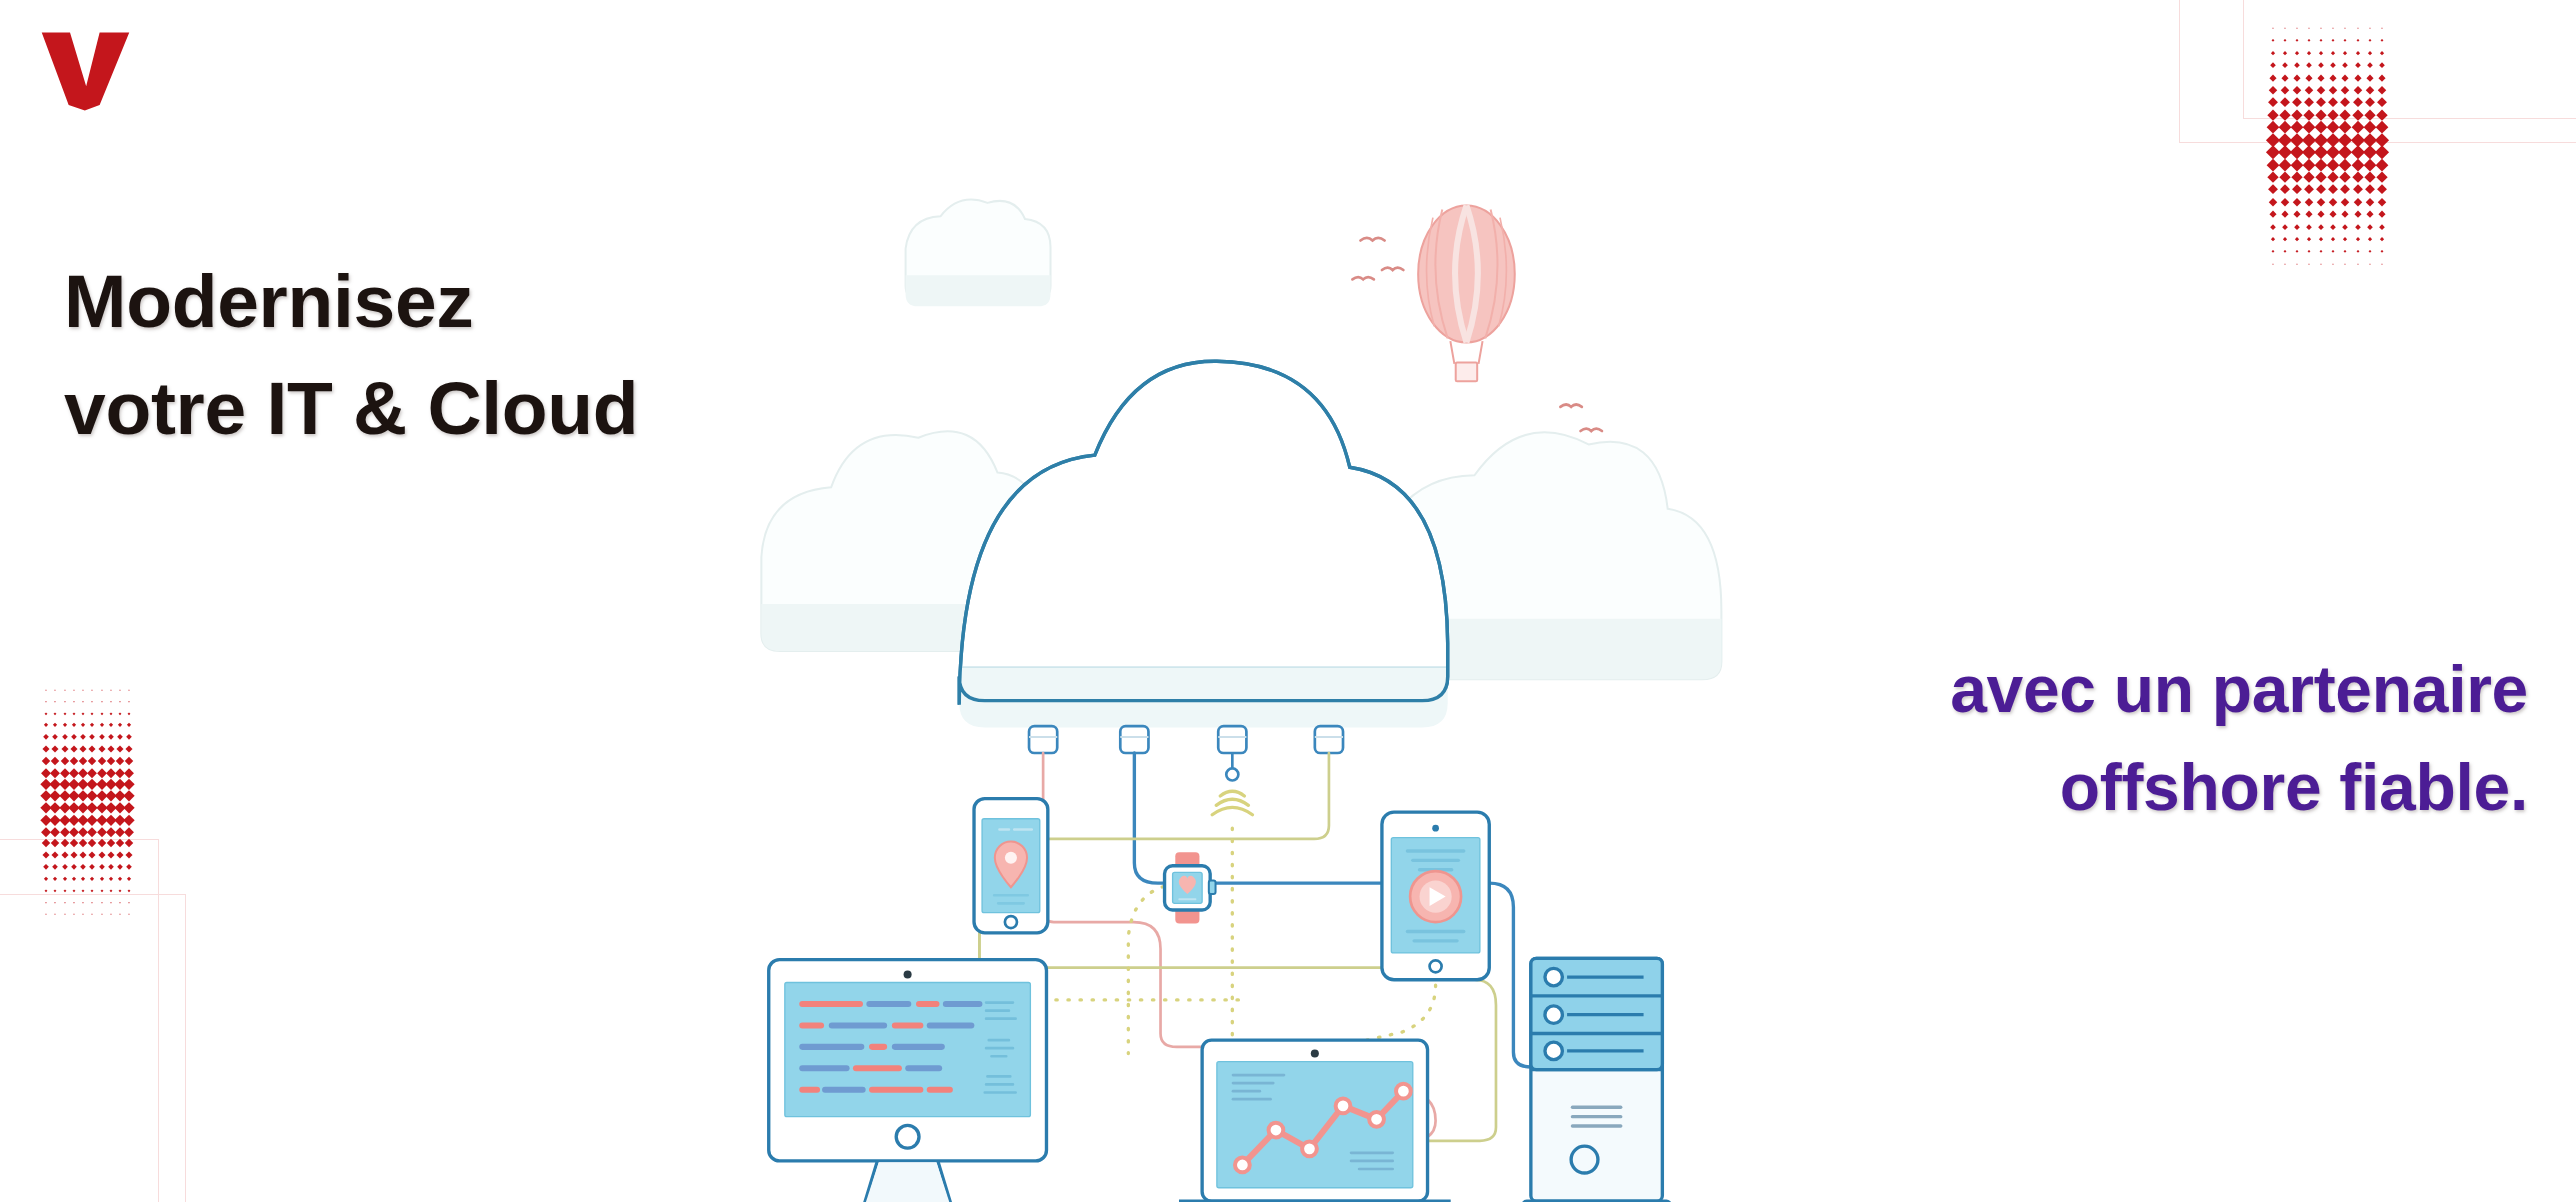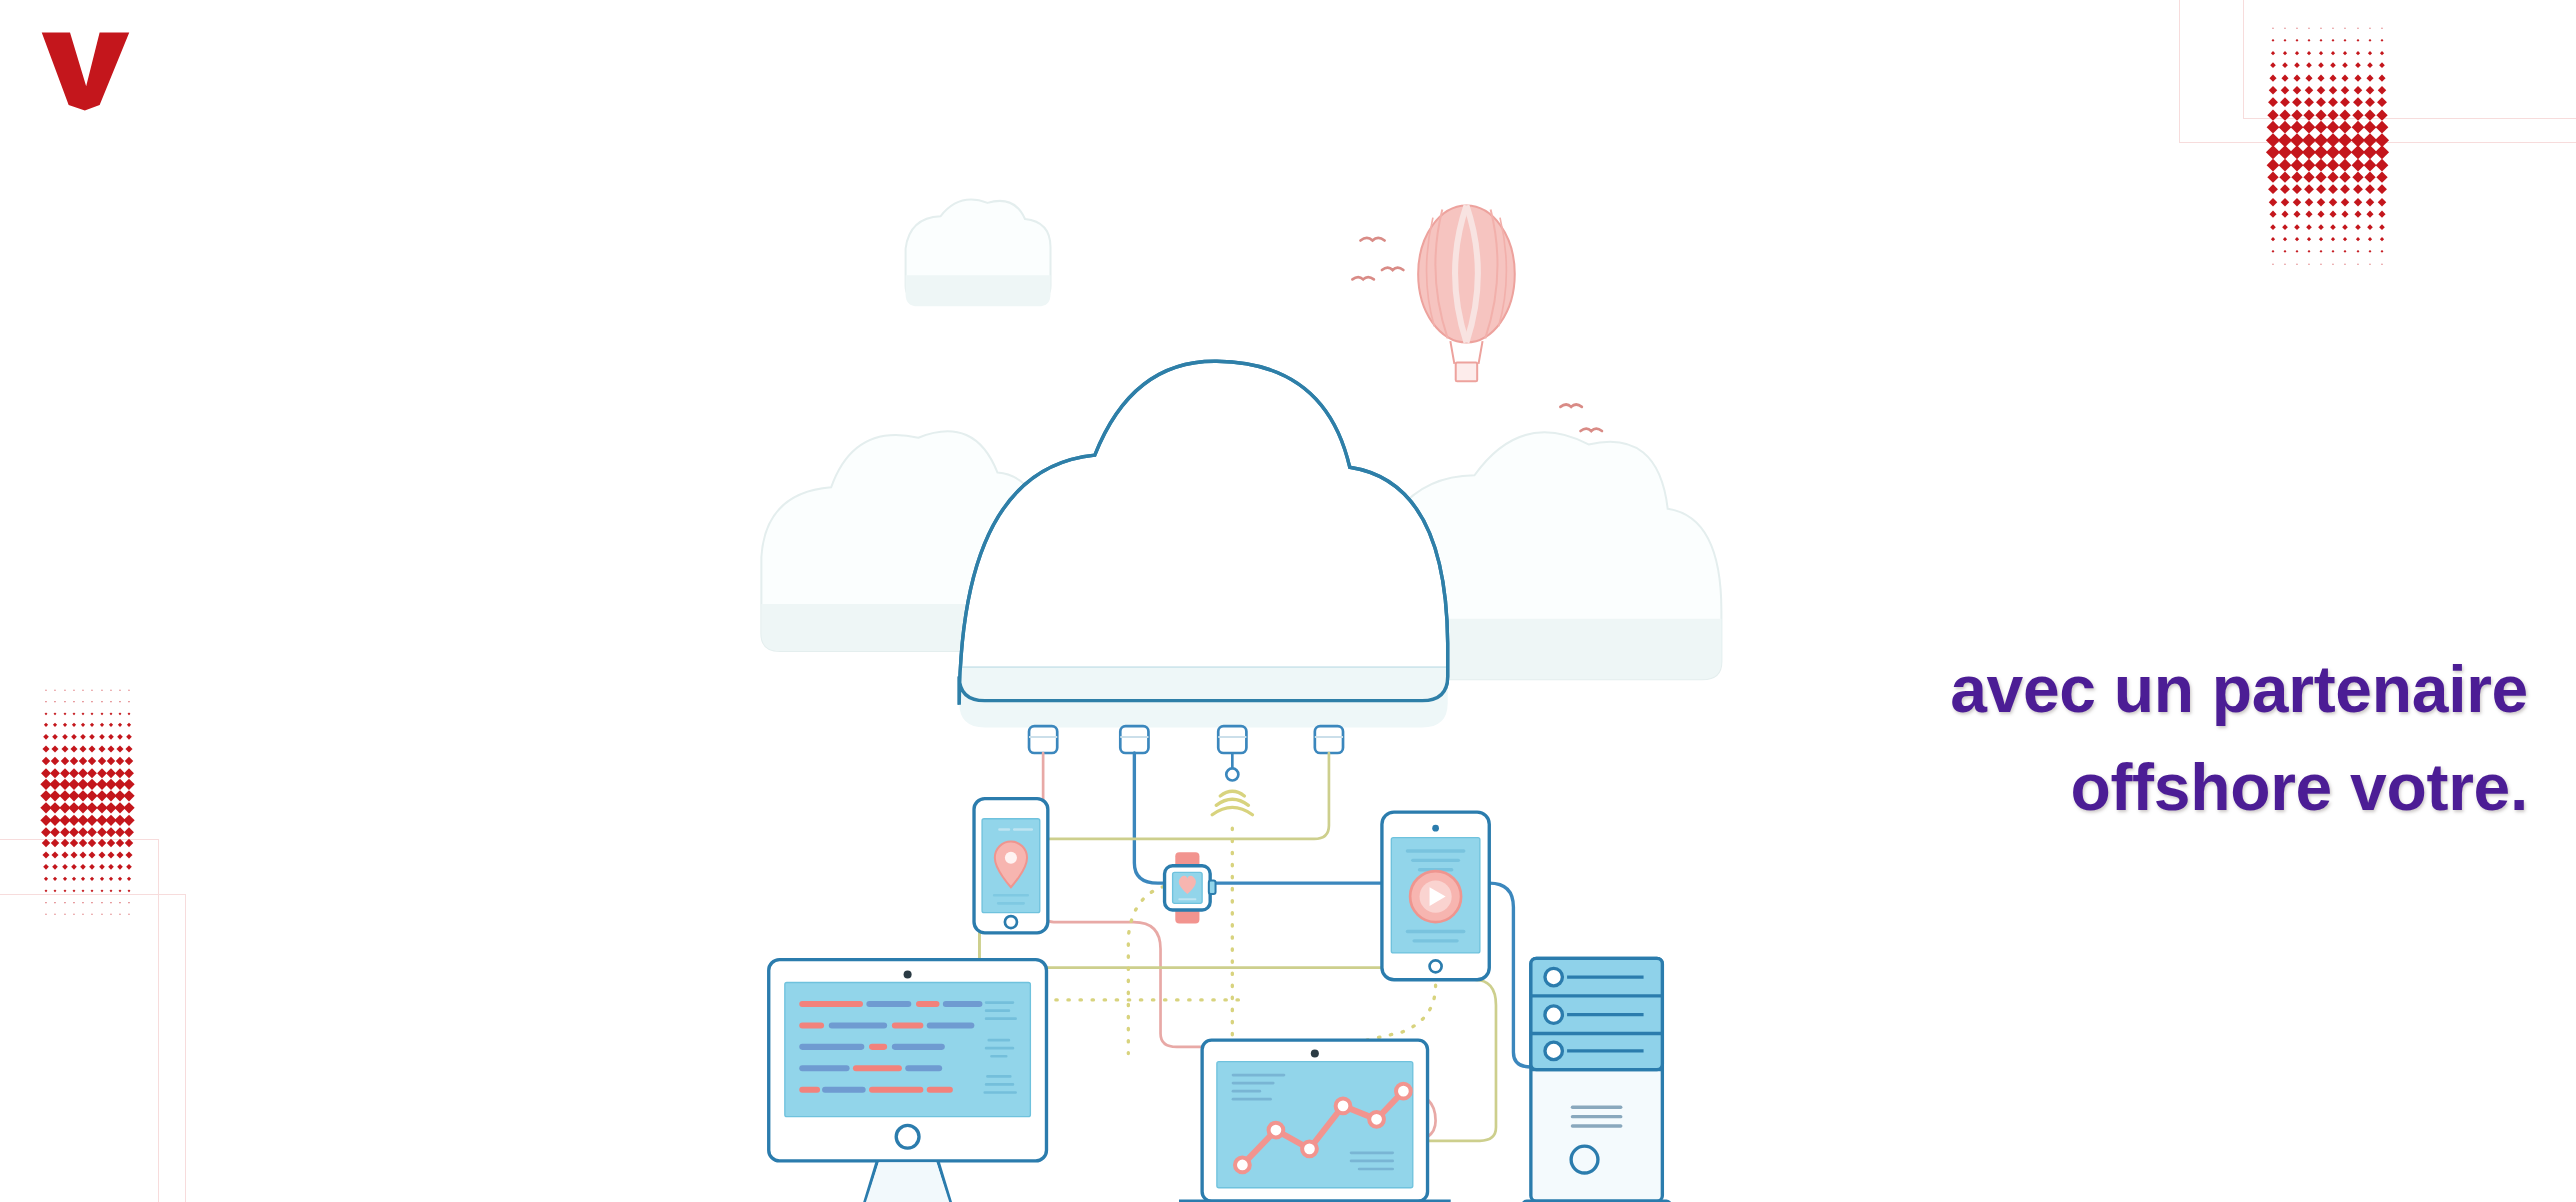--- a/index.html
+++ b/index.html
@@ -479,24 +479,28 @@
       <div class="dot" style="width: 0.8px; height: 0.8px; left: 18.5px; top: 224px; background: rgb(196, 22, 28);"></div>
       <div class="dot" style="width: 0.8px; height: 0.8px; left: 28px; top: 224px; background: rgb(196, 22, 28);"></div>
       <div class="dot" style="width: 0.8px; height: 0.8px; left: 37px; top: 224px; background: rgb(196, 22, 28);"></div>
       <div class="dot" style="width: 0.8px; height: 0.8px; left: 46px; top: 224px; background: rgb(196, 22, 28);"></div>
       <div class="dot" style="width: 0.8px; height: 0.8px; left: 56px; top: 224px; background: rgb(196, 22, 28);"></div>
       <div class="dot" style="width: 0.8px; height: 0.8px; left: 65px; top: 224px; background: rgb(196, 22, 28);"></div>
       <div class="dot" style="width: 0.8px; height: 0.8px; left: 74px; top: 224px; background: rgb(196, 22, 28);"></div>
       <div class="dot" style="width: 0.8px; height: 0.8px; left: 83px; top: 224px; background: rgb(196, 22, 28);"></div>
     </div>
 
+  <div class="headline" id="hl-left" style="color: rgb(28, 19, 16);">
+    <div>Modernisez</div>
+    <div>votre IT &amp; Cloud</div>
+  </div>
 
   <div class="headline" id="hl-right" style="color: #4c1d95;">
     <div>avec un partenaire</div>
-    <div>offshore votre.</div>
+    <div>offshore fiable.</div>
   </div>
 
   <div id="illo">
     <svg viewBox="0 0 1580 1340" xmlns="http://www.w3.org/2000/svg">
 
       <g stroke="#e4eeee" stroke-width="3" fill="#fbfefe">
         <path d="M 220 120 q 6 -46 52 -48 q 28 -36 70 -20 q 40 -12 56 24 q 38 4 38 42 l 0 58
                  q 0 18 -18 18 l -180 0 q -18 0 -18 -18 Z"></path>
         <path d="M 220 160 l 216 0 l 0 28 q 0 18 -18 18 l -180 0 q -18 0 -18 -18 Z" fill="#eef6f6" stroke="none"></path>
       </g>

